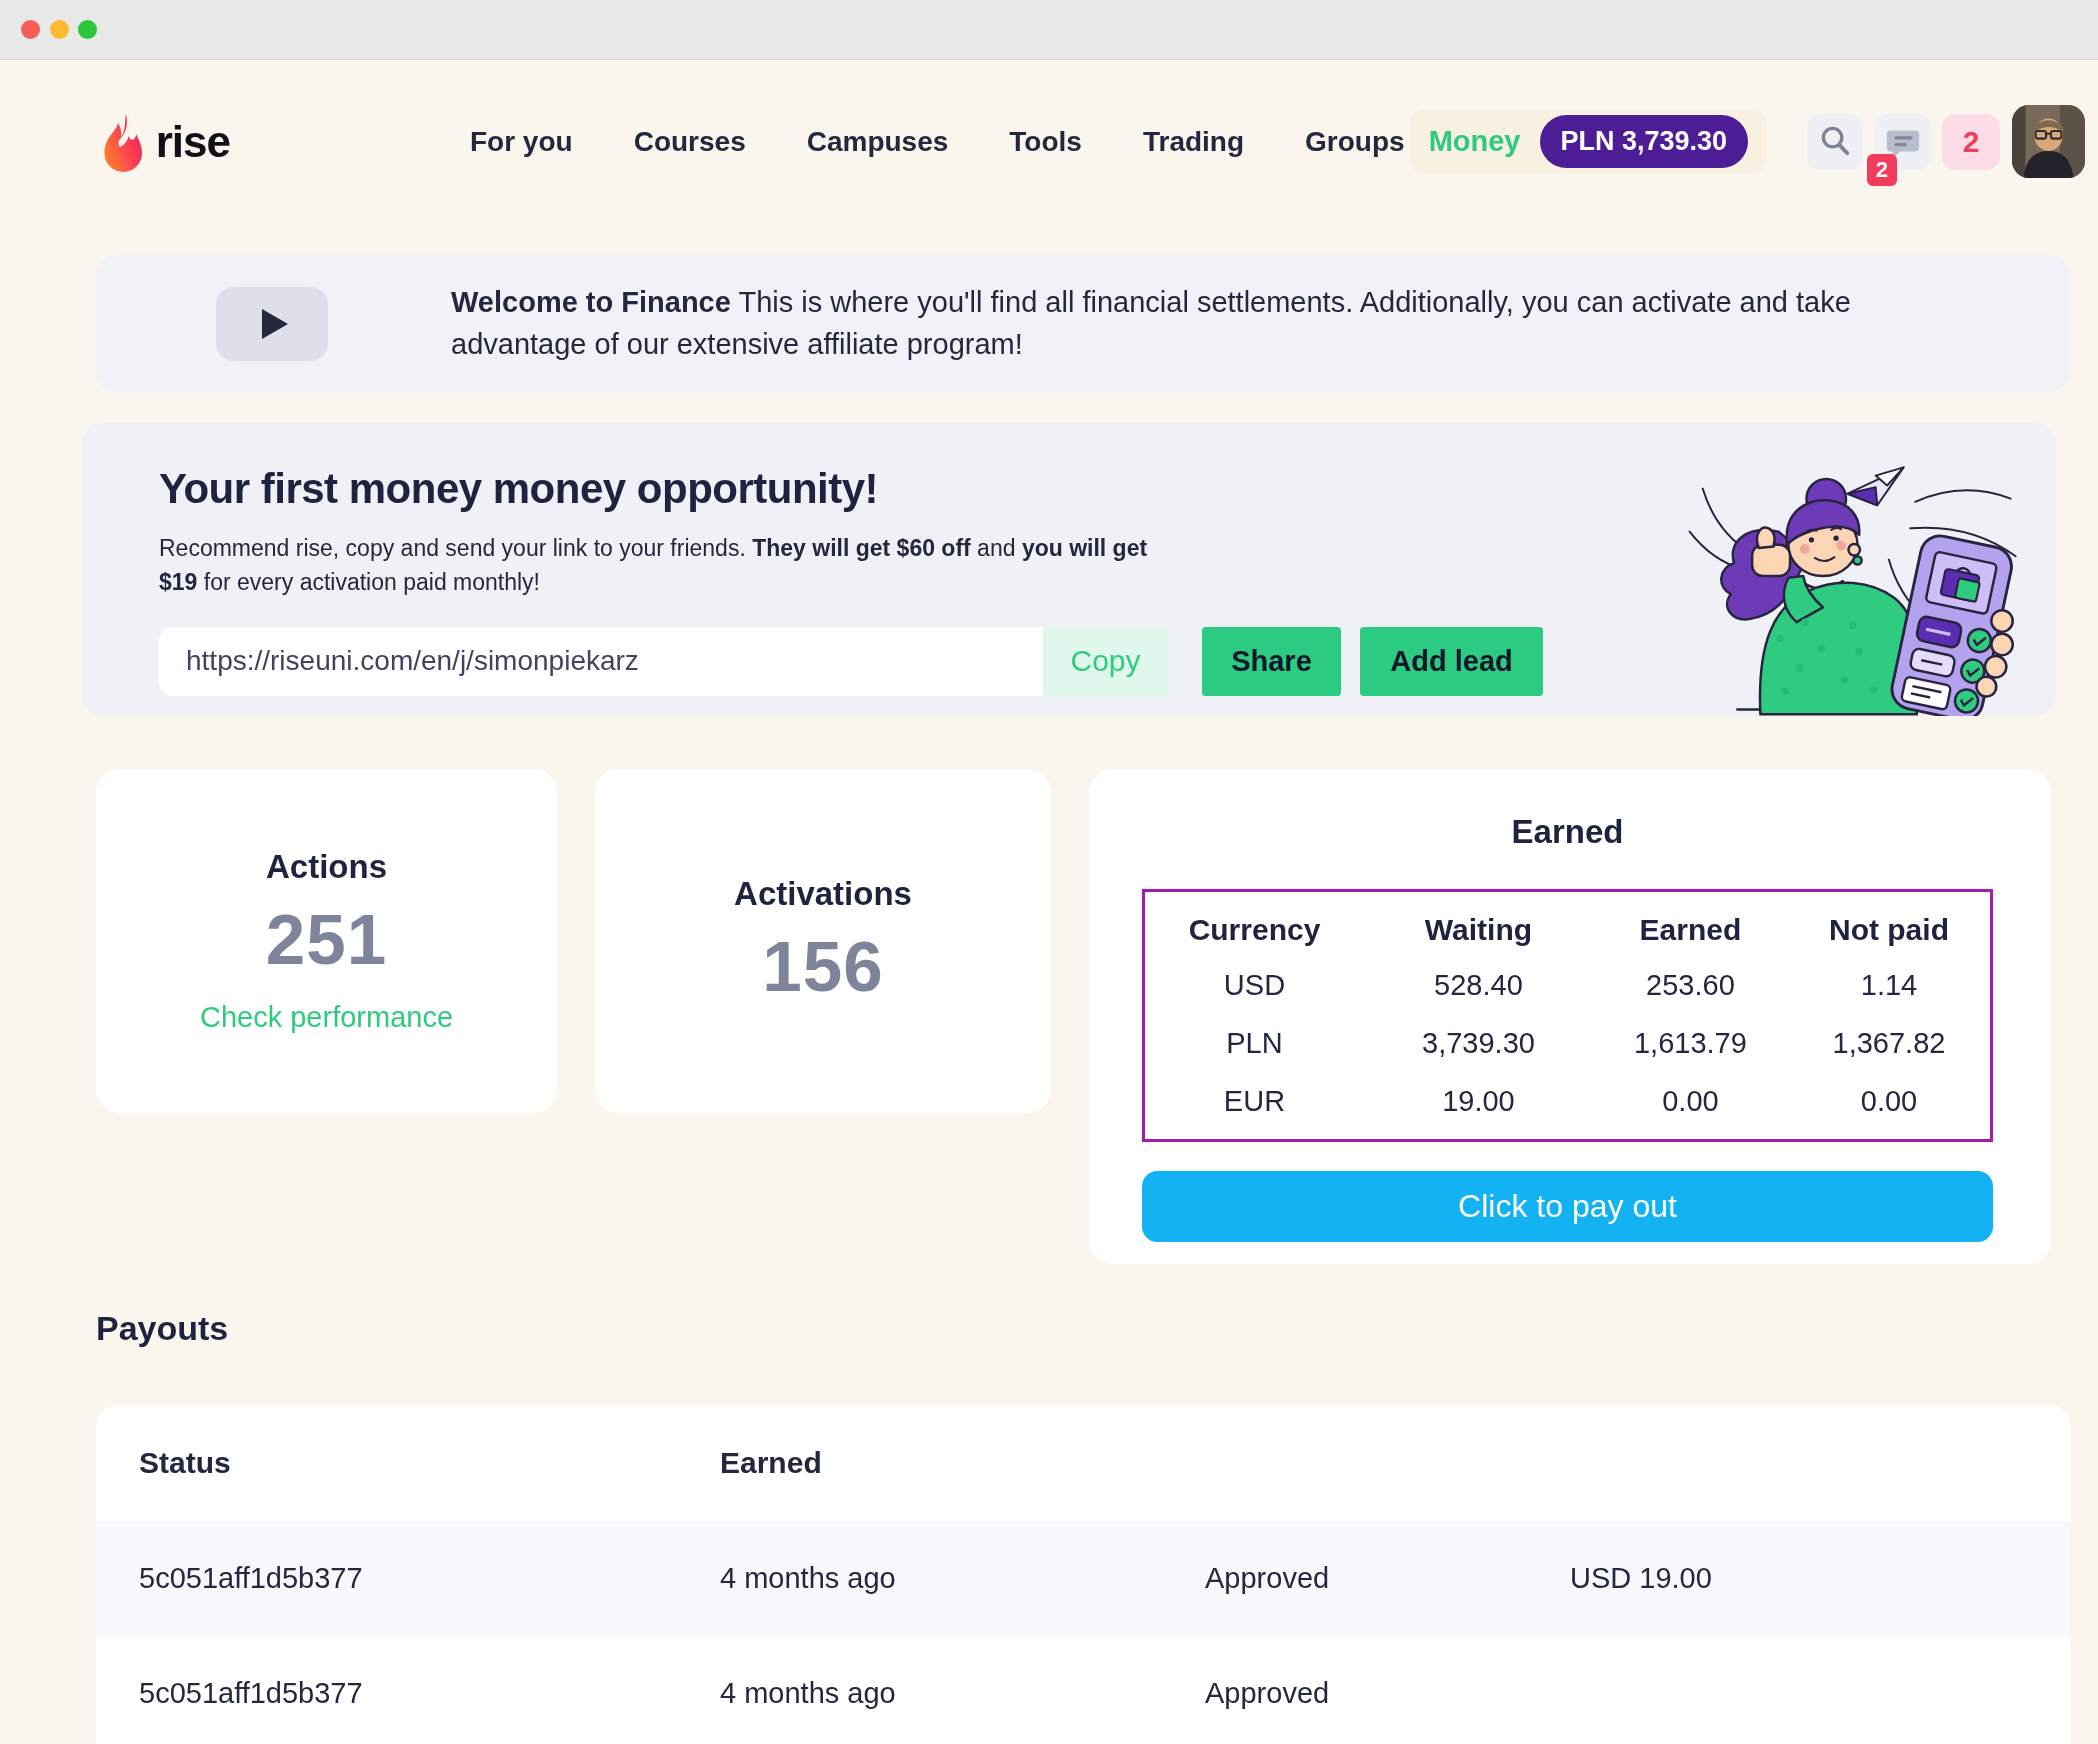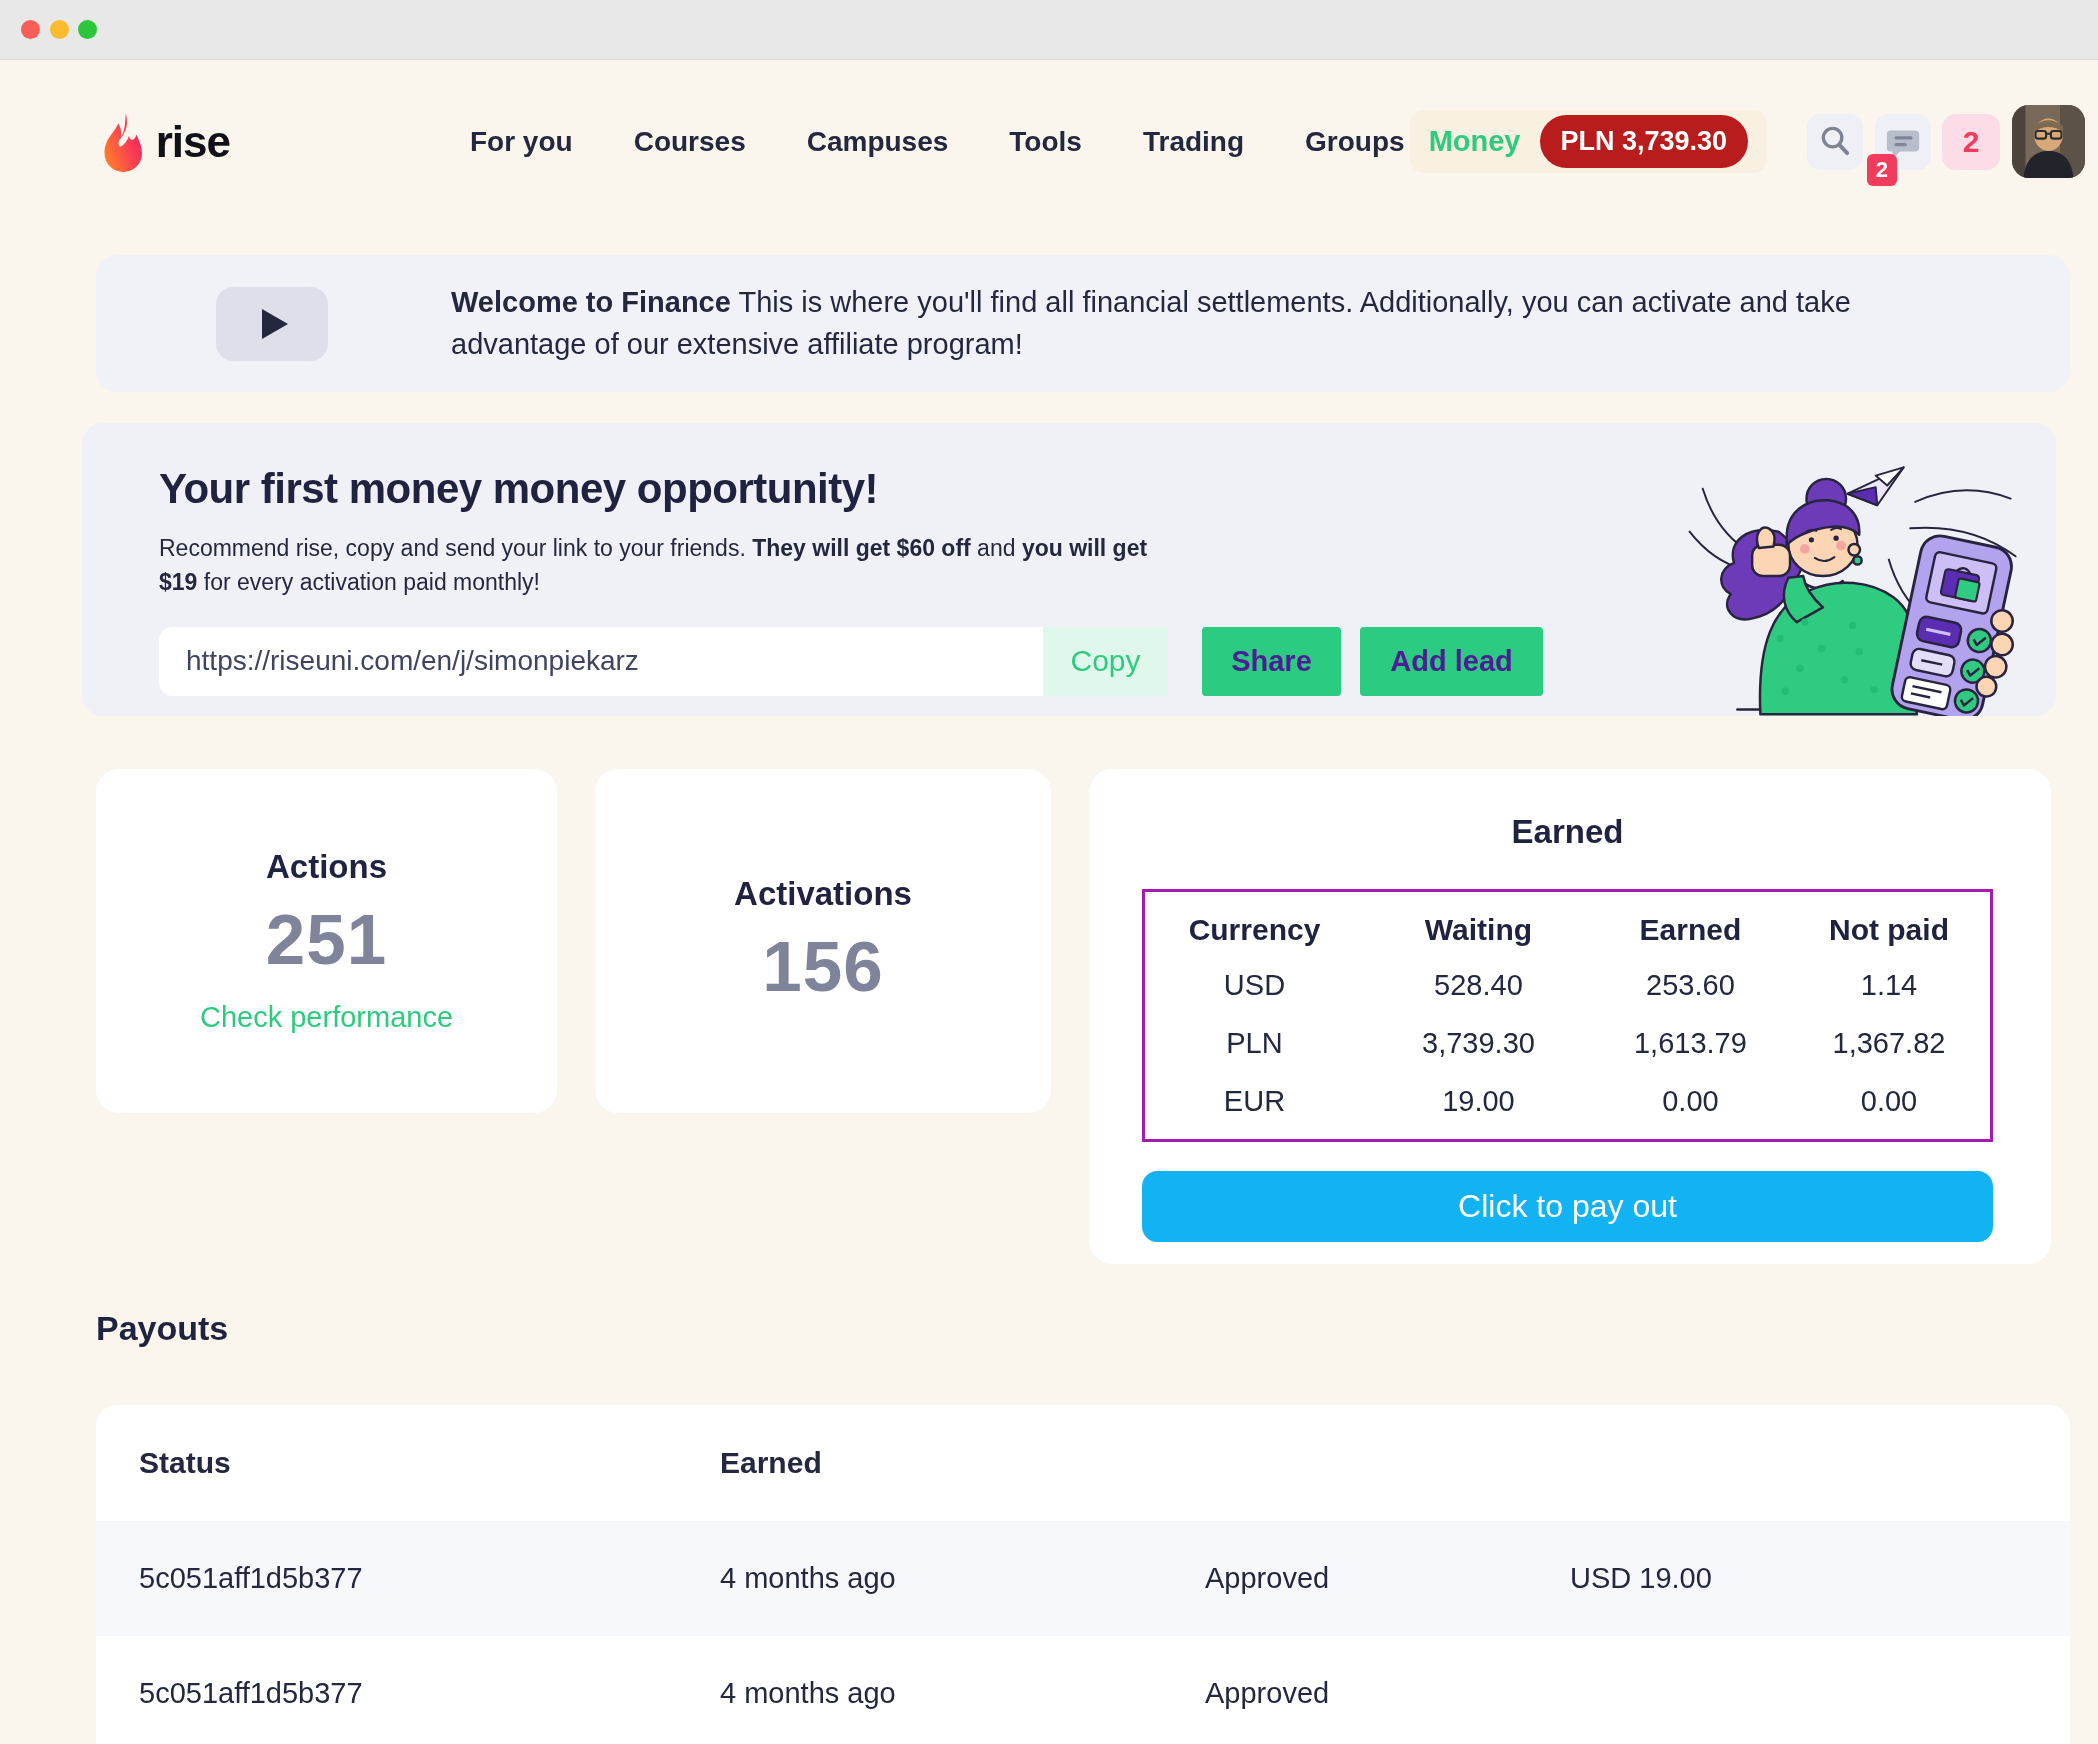--- a/index.html
+++ b/index.html
@@ -15,21 +15,21 @@
   
   .header { height:163px; display:flex; align-items:center; padding:0 13.4px 0 96px; }
   .logo { display:flex; align-items:center; gap:7.7px; }
   .logo svg { width:52px; height:60px; }
   .brand { font-size:44px; font-weight:bold; color:#101018; letter-spacing:-1px; }
   .nav { display:flex; gap:61px; margin-left:240px; }
   .nav-item { font-size:28px; font-weight:bold; color:#23283f; cursor:pointer; white-space:nowrap; }
   .money-pill { margin-left:auto; background:#f8f0e1; border-radius:13.4px; height:63px;
                 display:flex; align-items:center; gap:19px; padding:0 19px; cursor:pointer; }
   .money-label { color:#2ecb7f; font-size:29px; font-weight:bold; }
-  .money-badge { background:#b91c1c; color:#fff; font-size:27px; font-weight:bold;
+  .money-badge { background:#4c1d95; color:#fff; font-size:27px; font-weight:bold;
                  padding:10.6px 21px; border-radius:29px; white-space:nowrap; }
   .icon-sq { width:56px; height:56px; border-radius:13.4px; background:#eef0f6; margin-left:40px;
              display:flex; align-items:center; justify-content:center; position:relative; cursor:pointer; }
   .icon-sq + .icon-sq, .notif, .avatar { margin-left:11.5px; }
   .chat-badge { position:absolute; left:-7.7px; bottom:-16.3px; width:30px; height:32px; border-radius:5.8px;
                 background:#f23c5d; color:#fff; font-size:22px; font-weight:bold;
                 display:flex; align-items:center; justify-content:center; }
   .notif { width:58px; height:56px; border-radius:13.4px; background:#fcdce6; color:#f23c5d;
            font-size:30px; font-weight:bold; display:flex; align-items:center; justify-content:center; cursor:pointer; }
   .avatar { width:73px; height:73px; border-radius:17.3px; overflow:hidden; cursor:pointer; background:#6d5d50; }
@@ -49,21 +49,21 @@
   .opportunity { position:relative; margin:31px 42px 0 82px; height:293px; background:#eff1f7;
                  border-radius:21px; padding:42px 0 0 77px; overflow:hidden; }
   .opp-title { font-size:42px; font-weight:bold; color:#1f2340; letter-spacing:-0.5px; }
   .opp-desc { margin-top:19px; font-size:23px; line-height:1.47; color:#23283f; max-width:1028px; }
   .opp-desc b { font-weight:bold; }
   .link-row { display:flex; margin-top:27px; height:69px; align-items:stretch; }
   .link-input { width:884px; background:#fff; border-radius:13.4px 0 0 13.4px; display:flex; align-items:center;
                 padding:0 27px; font-size:28px; color:#3f4460; cursor:text; }
   .copy-btn { width:125px; background:#e0f8ec; color:#2ecb7f; font-size:30px; border:none; cursor:pointer;
               font-family:inherit; }
-  .btn-green { background:#2bcb81; color:#4c1d95; font-size:29px; font-weight:bold; border:none;
+  .btn-green { background:#2bcb81; color:#0f172a; font-size:29px; font-weight:bold; border:none;
                border-radius:3.8px; cursor:pointer; font-family:inherit; }
   .share-btn { width:139px; margin-left:34px; }
   .addlead-btn { width:183px; margin-left:19px; }
   .illus { position:absolute; right:19px; bottom:0; width:354px; height:267px; }
 
   
   .stats-row { display:flex; margin:53px 47px 0 96px; gap:38px; align-items:flex-start; }
   .card { background:#fff; border-radius:23px; }
   .stat-card { height:344px; display:flex; flex-direction:column; align-items:center; justify-content:center; }
   .stat-card.actions { width:461px; }

